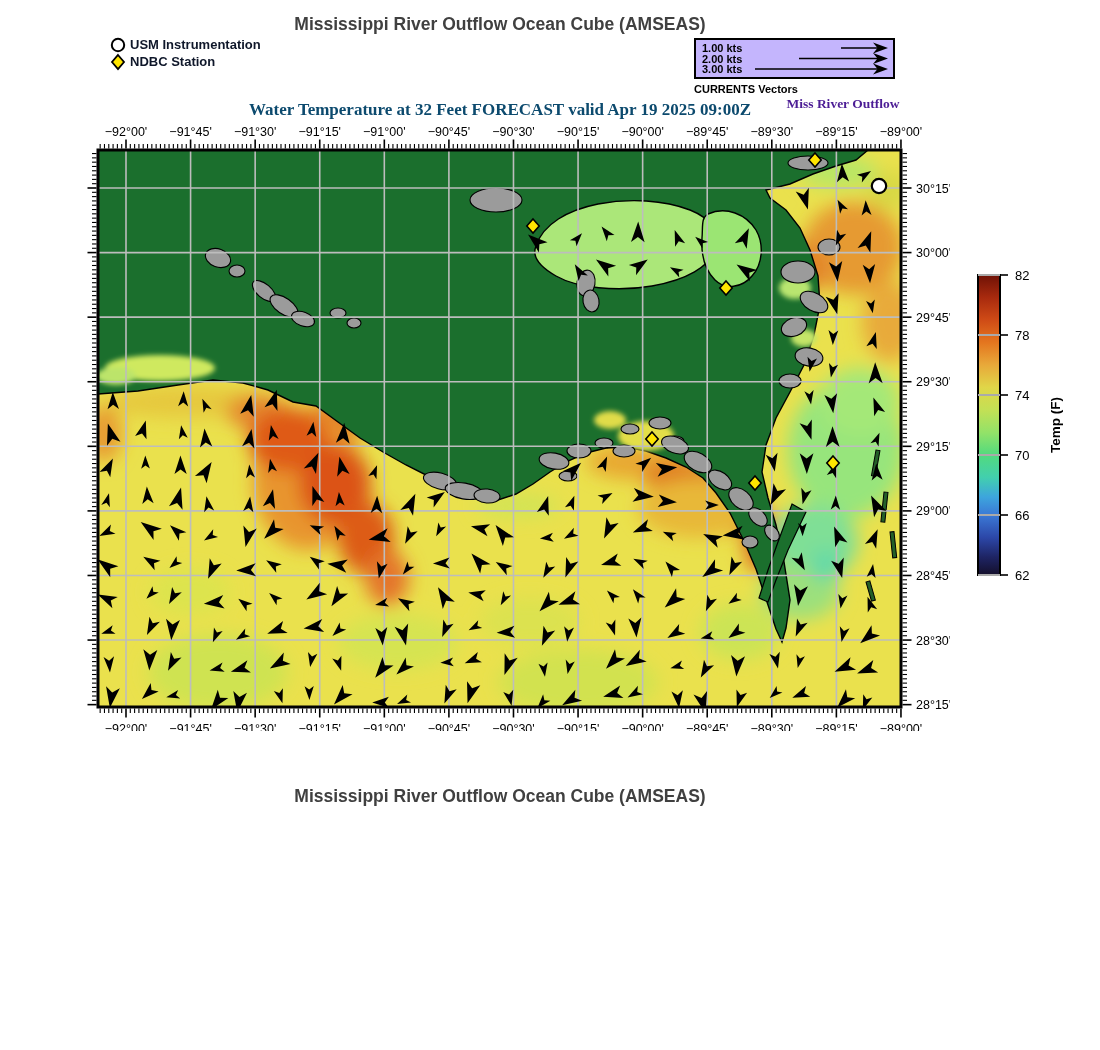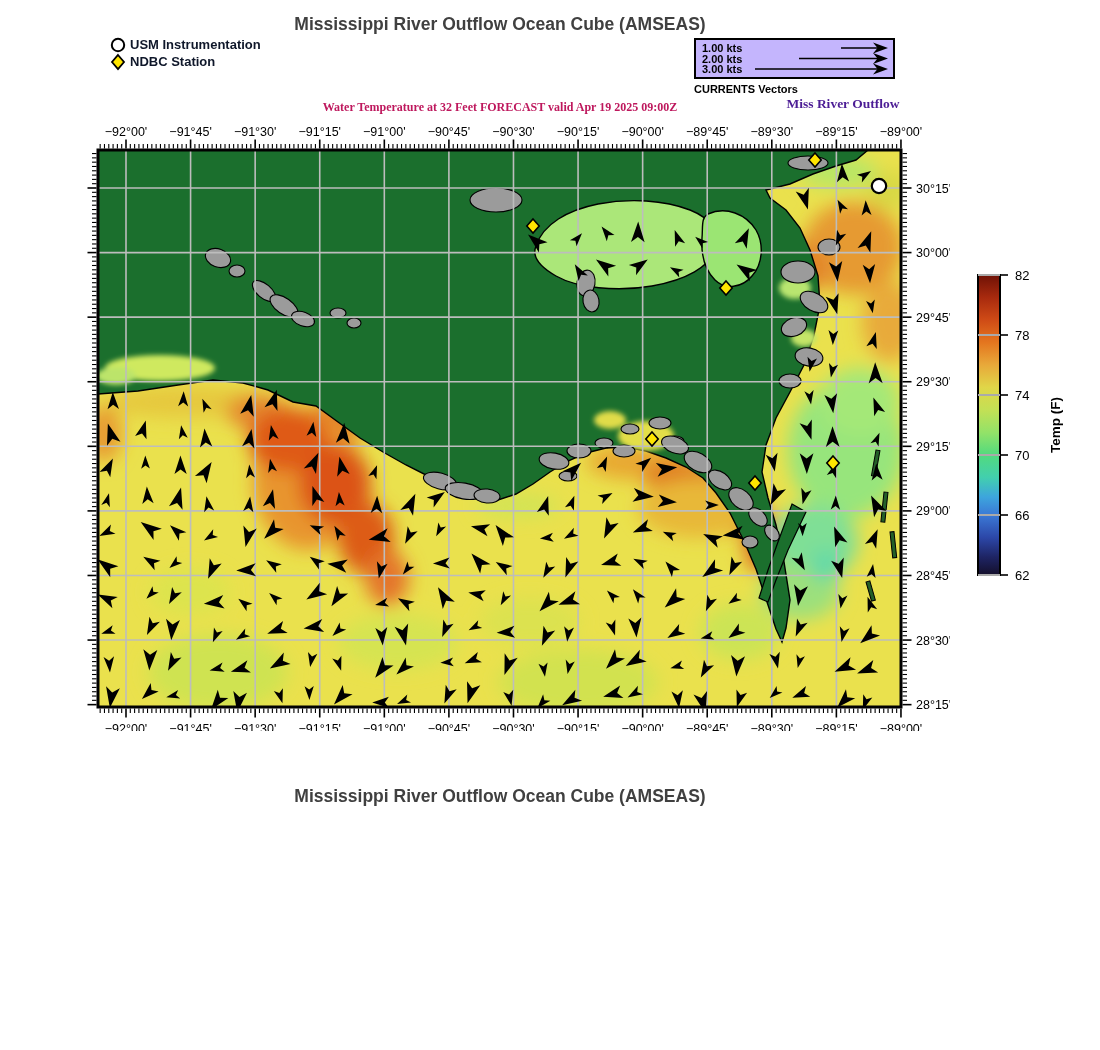--- a/index.html
+++ b/index.html
@@ -3,21 +3,21 @@
 <meta charset="utf-8">
 <style>
   html,body{margin:0;padding:0;background:#fff;}
   .page{position:relative;width:1100px;height:1050px;background:#ffffff;overflow:hidden;
         font-family:"Liberation Sans",sans-serif;}
   .title-top,.title-bottom{position:absolute;left:0;width:1000px;text-align:center;
         font-weight:bold;font-size:17.5px;color:#404040;}
   .title-top{top:14px;}
   .title-bottom{top:786px;}
   .subtitle{position:absolute;left:0;top:100px;width:1000px;text-align:center;
-        font-family:"Liberation Serif",serif;font-weight:bold;font-size:12px;color:#be185d;}
+        font-family:"Liberation Serif",serif;font-weight:bold;font-size:17px;color:#0c4a6e;}
   .region-label{position:absolute;left:780px;top:96px;width:126px;text-align:center;
         font-family:"Liberation Serif",serif;font-weight:bold;font-size:13.5px;color:#4c1d95;}
   .legend{position:absolute;left:110px;top:36px;display:flex;flex-direction:column;gap:0px;}
   .legend-row{display:flex;align-items:center;height:17px;}
   .legend-row svg{flex:0 0 20px;}
   .legend-row span{font-weight:bold;font-size:13px;color:#0f172a;}
   .currents-box{position:absolute;left:694px;top:38px;width:201px;height:41px;
         border:2.6px solid #000;background:#c4b5fd;box-sizing:border-box;}
   .currents-caption{position:absolute;left:694px;top:83px;width:112px;
         font-weight:bold;font-size:11px;color:#000;}

